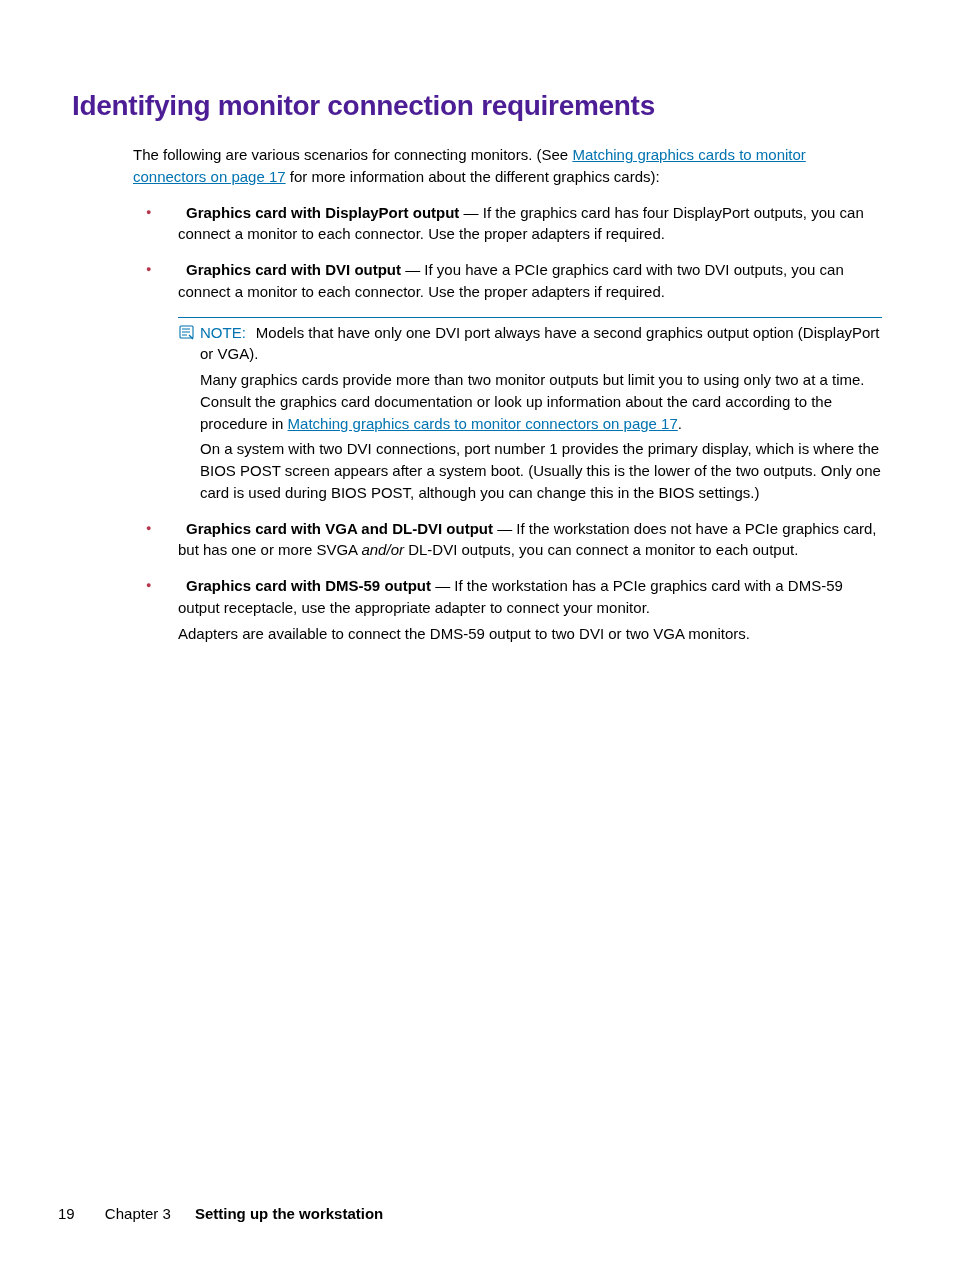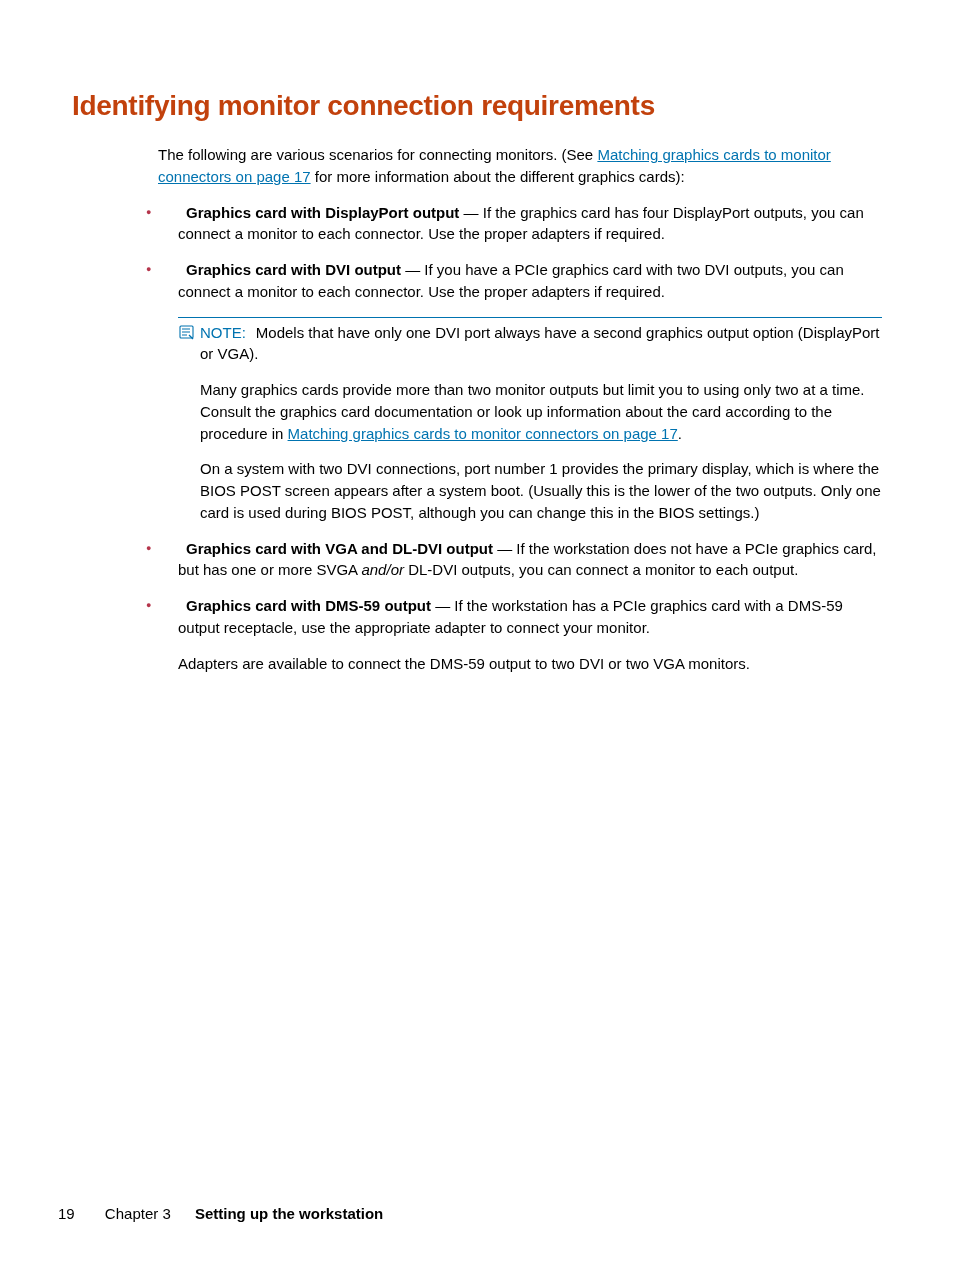--- a/index.html
+++ b/index.html
@@ -11,28 +11,28 @@
       width: 954px;
       height: 1270px;
       background: #fff;
       font-family: "Futura", "Century Gothic", Arial, sans-serif;
       font-size: 15px;
       color: #000;
       position: relative;
       padding: 90px 72px 0 72px;
     }
     h2.section-heading {
-      color: #c2410c;
+      color: #4c1d95;
       font-size: 28px;
       font-weight: bold;
       margin-bottom: 22px;
       letter-spacing: -0.3px;
     }
     .intro {
-      margin-left: 86px;
+      margin-left: 61px;
       line-height: 1.45;
       margin-bottom: 14px;
     }
     a.inline-link {
       color: #0073b0;
       text-decoration: underline;
     }
     ul.bullet-list {
       list-style: none;
       margin-left: 74px;
@@ -75,21 +75,21 @@
     }
     .note-label {
       color: #0073b0;
       font-weight: normal;
       margin-right: 10px;
     }
     .note-text {
       line-height: 1.45;
     }
     .note-para {
-      margin-top: 14px;
+      margin-top: 4px;
       line-height: 1.45;
     }
     .footer {
       position: absolute;
       bottom: 48px;
       left: 58px;
       font-size: 15px;
     }
     .footer-pg {
       display: inline-block;

